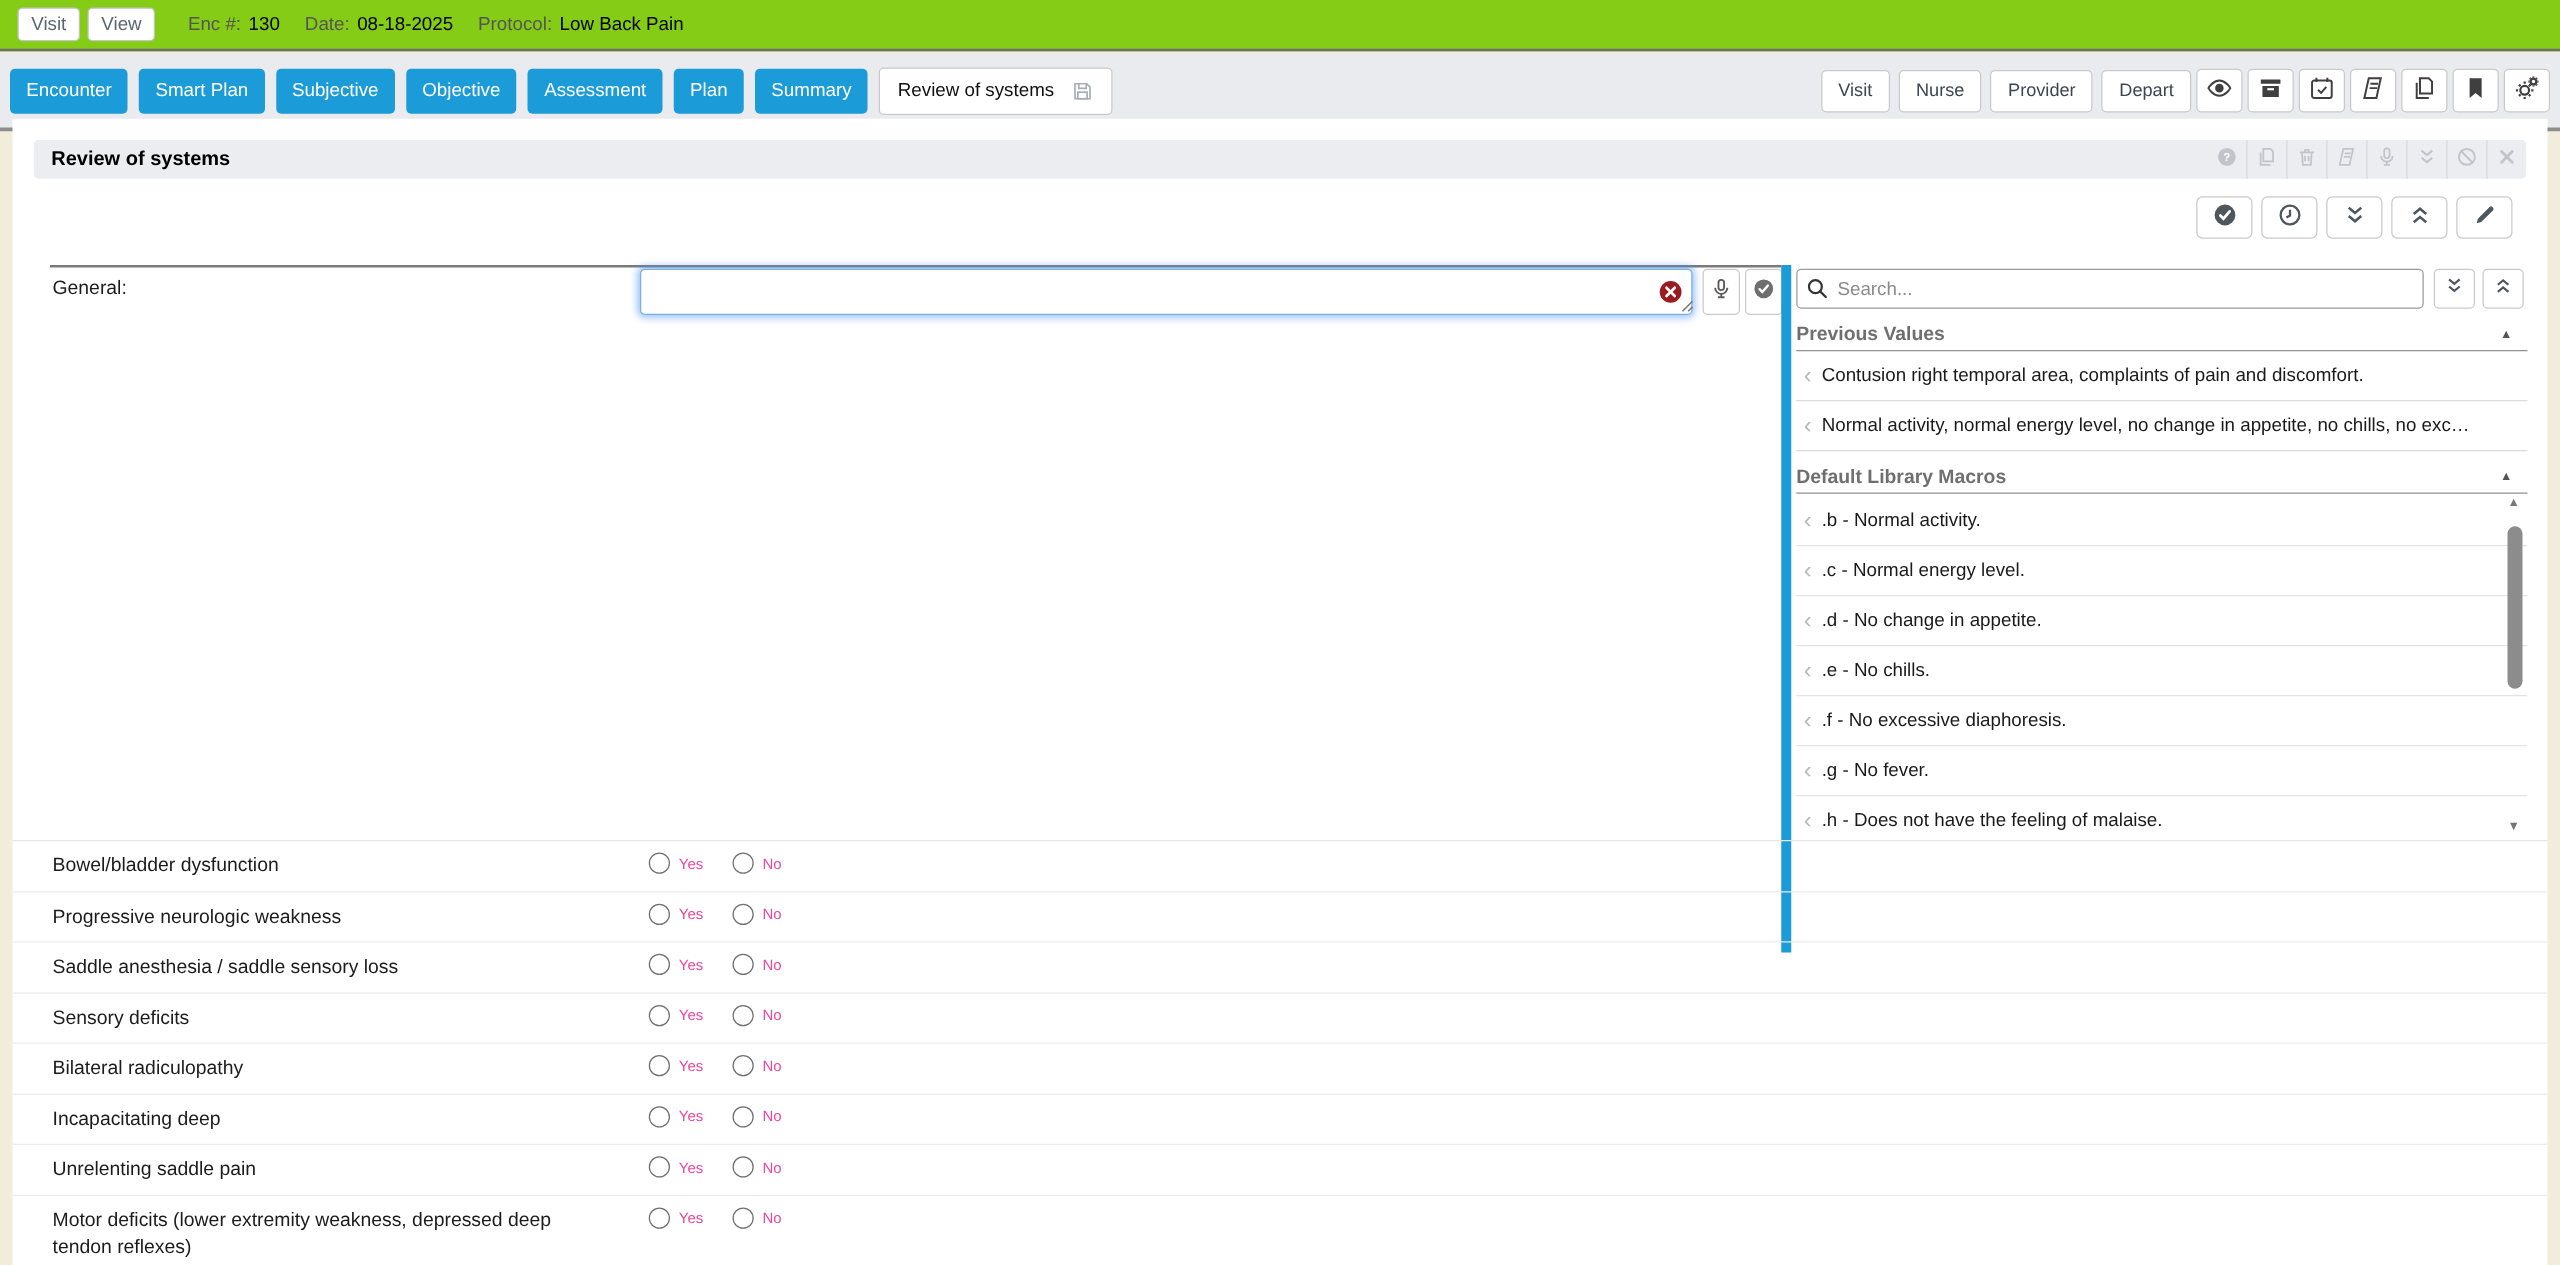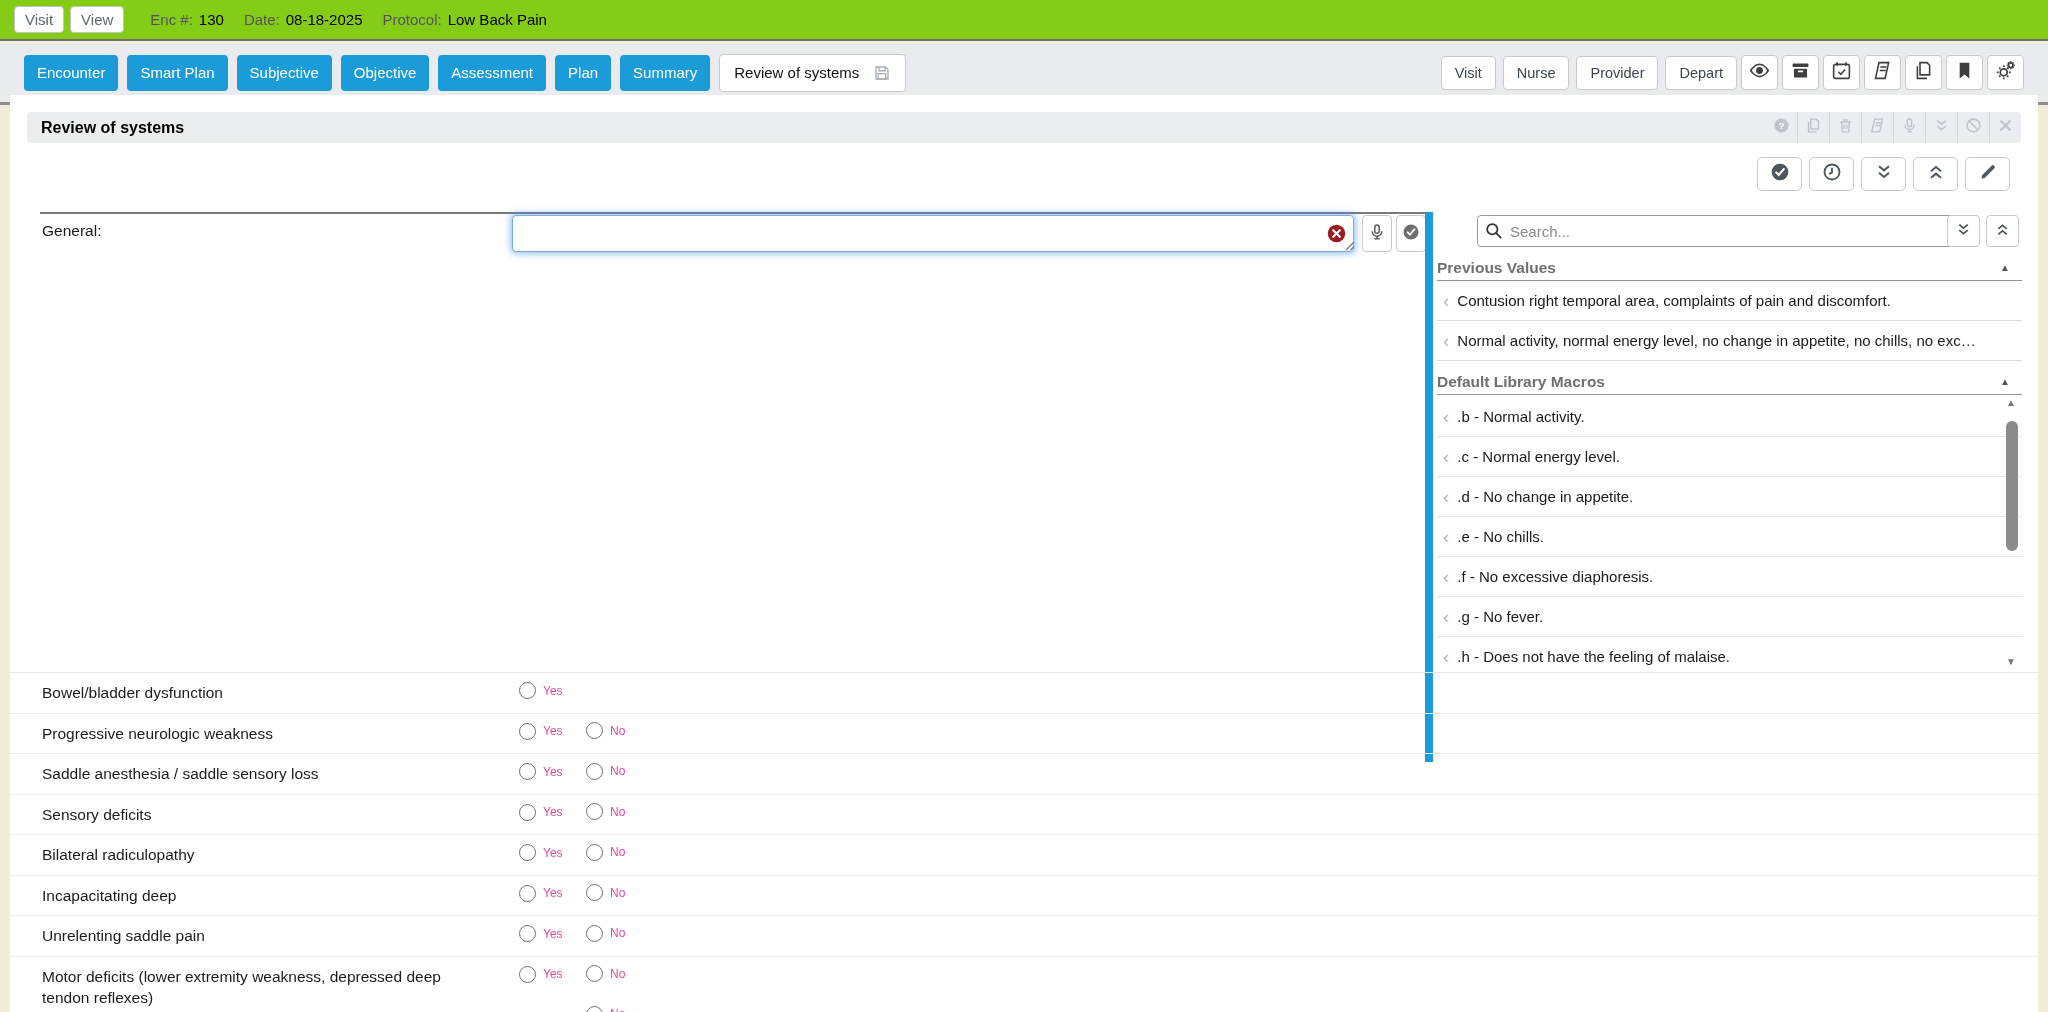--- a/index.html
+++ b/index.html
@@ -22,21 +22,21 @@
     background:#fff; border:1px solid #c4c4c4; border-radius:4px;
     color:#5b6770; font-size:15px; padding:4px 10px; margin-right:6px;
     font-family:inherit; cursor:pointer;
   }
   .tb-label { color:#555; margin-left:20px; }
   .tb-value { color:#000; margin-left:6px; }
   
   .tabbar {
     position:absolute; left:0; top:43px; width:2048px; height:62px;
     background:#e9ebef; border-bottom:3px solid #8d8d8d;
-    display:flex; align-items:center; padding:0 24px;
+    display:flex; align-items:center; padding:0 8px;
   }
   .tabs-left { display:flex; align-items:center; }
   .blue-tab {
     background:#1b9bd8; color:#fff; border:none; border-radius:4px;
     font-size:15px; font-family:inherit; height:36px; padding:0 13px;
     margin-right:9px; cursor:pointer; white-space:nowrap;
   }
   .active-tab {
     background:#fff; border:1px solid #c9c9c9; border-radius:4px;
     height:38px; display:flex; align-items:center; gap:14px;
@@ -109,21 +109,21 @@
   }
   .small-sq-btn svg { width:18px; height:18px; }
   .mic-pos { left:1352px; }
   .check-pos { left:1386px; }
   .blue-divider {
     position:absolute; left:1415px; top:117px; width:8px; height:550px;
     background:#1b9bd8;
   }
   
   .sidebar { position:absolute; left:1427px; top:120px; width:598px; height:547px; }
-  .search-wrap { position:absolute; left:0; top:0; width:502px; height:32px;margin-left:40px; }
+  .search-wrap { position:absolute; left:0; top:0; width:502px; height:32px; }
   .search-input {
     width:100%; height:100%; border:1px solid #9a9a9a; border-radius:4px;
     font-family:inherit; font-size:15px; padding:0 8px 0 32px; outline:none;
     color:#222;
   }
   .search-input::placeholder { color:#8a8a8a; }
   .search-icon { position:absolute; left:7px; top:6px; color:#333; }
   .side-chev-btn {
     position:absolute; top:0; width:33px; height:32px; background:#fff;
     border:1px solid #c9c9c9; border-radius:4px; display:flex;
@@ -169,21 +169,21 @@
   .qrow {
     position:relative; min-height:40.5px; border-bottom:1px solid #ececec;
     padding:9px 0 9px 32px;
   }
   .qlabel { width:450px; font-size:15.5px; line-height:21px; color:#1c1c1c; }
   .radio-group {
     position:absolute; top:9px; display:flex; align-items:center; gap:7px;
     cursor:pointer;
   }
   .radio-group.yes { left:509px; }
-  .radio-group.no  { left:576px;margin-top:40px; }
+  .radio-group.no  { left:576px; }
   .radio {
     width:17px; height:17px; border:1px solid #6f6f6f; border-radius:50%;
     background:#fff; flex:0 0 auto;
   }
   .radio-label { font-size:12px; color:#ec4899; }
 </style>
 </head>
 <body>
 
 <div class="topbar">

